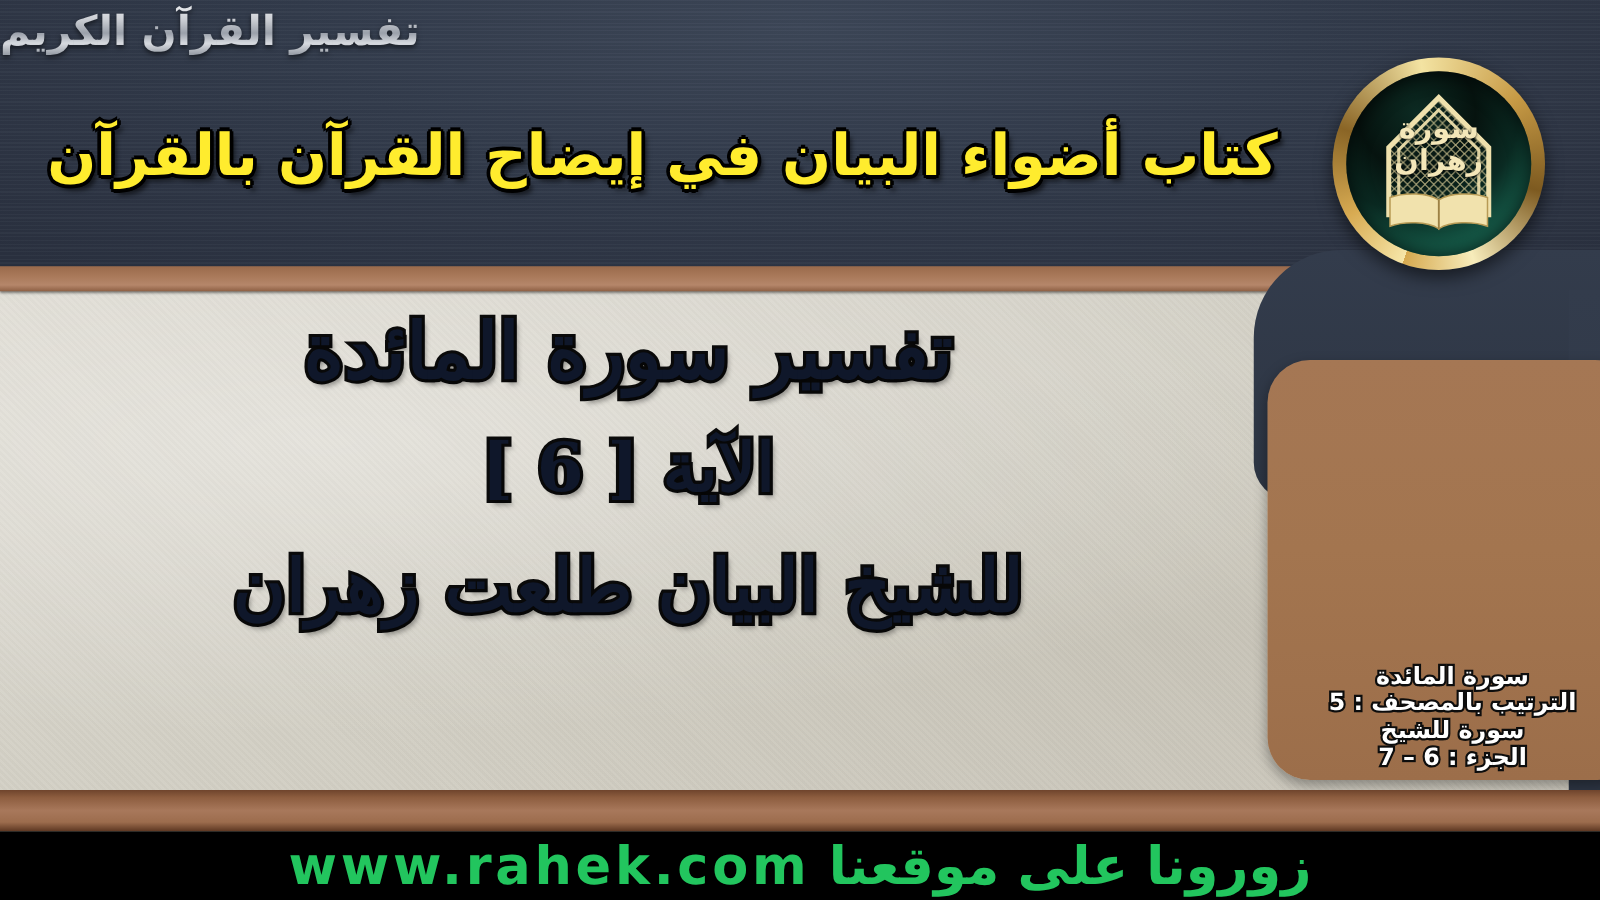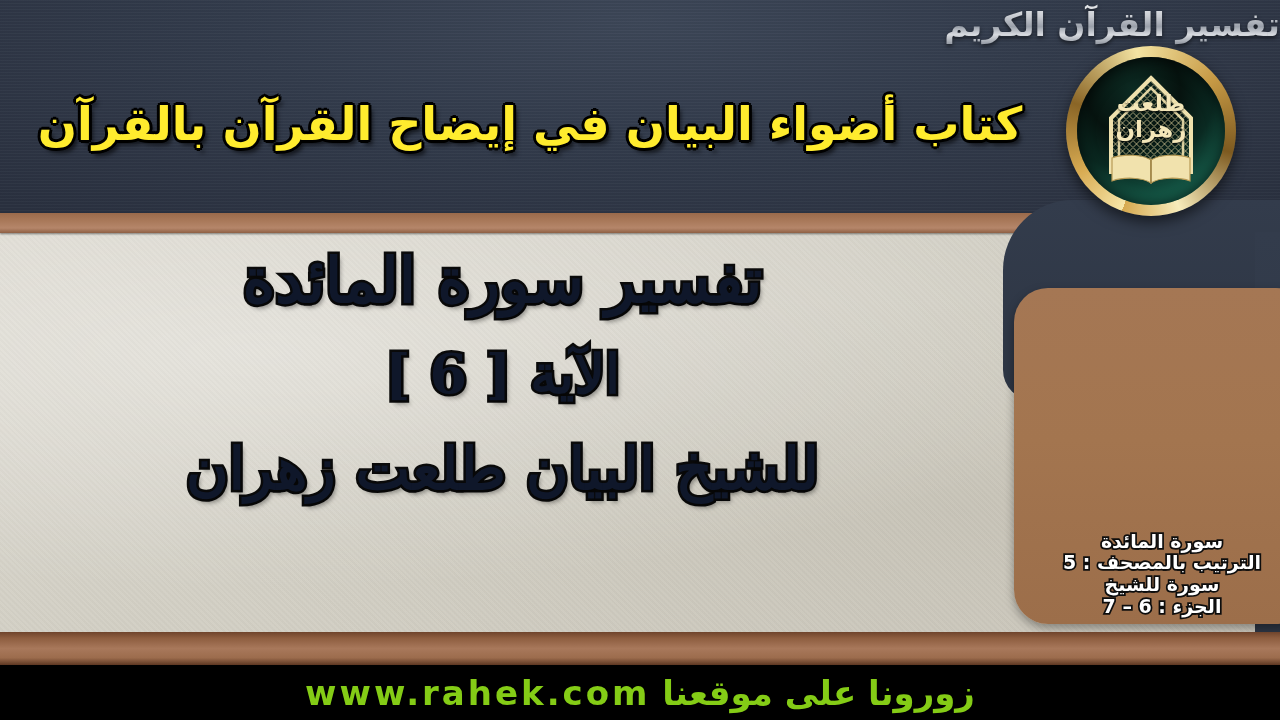--- a/index.html
+++ b/index.html
@@ -48,21 +48,21 @@
   .header::before{
     content:"";
     position:absolute; inset:0;
     background-image: repeating-linear-gradient(0deg, rgba(255,255,255,0.022) 0 1px, rgba(0,0,0,0.03) 1px 3px);
     pointer-events:none;
   }
   .header-title {
     position: absolute;
     left: 0; top: 4px;
     width: 1280px;
-    text-align: right;
+    text-align: left;
     font-size: 33px;
     font-weight: bold;
     letter-spacing: 0px;
     background: linear-gradient(180deg, #e8eaed 0%, #c9ccd2 30%, #9aa0aa 55%, #d8dbe0 75%, #8d939d 100%);
     -webkit-background-clip: text;
     background-clip: text;
     color: transparent;
     -webkit-text-fill-color: transparent;
     text-shadow: none;
     filter: drop-shadow(0 2px 2px rgba(0,0,0,0.55));
@@ -223,22 +223,22 @@
   .footer {
     position: absolute;
     left: 0; top: 665px;
     width: 1280px; height: 55px;
     background: #000000;
     display: flex;
     align-items: center;
     justify-content: center;
   }
   .footer-text {
-    color: #84cc16;
-    font-size: 34px;
+    color: #22c55e;
+    font-size: 42px;
     font-weight: bold;
     letter-spacing: 2px;
     -webkit-text-stroke: 3px #000;
     paint-order: stroke fill;
     text-shadow: 2px 2px 0 rgba(0,0,0,0.9);
     direction: rtl;
     white-space: nowrap;
   }
   .footer-url { letter-spacing: 3px; }
 </style>
@@ -266,21 +266,21 @@
         <defs>
           <pattern id="lattice" width="7" height="7" patternUnits="userSpaceOnUse">
             <path d="M3.5 0 L7 3.5 L3.5 7 L0 3.5 Z" fill="none" stroke="#e7d79f" stroke-width="0.8" opacity="0.85"></path>
           </pattern>
         </defs>
         <path d="M46 4 L86 44 L86 98 L6 98 L6 44 Z" fill="url(#lattice)" stroke="#efe1ad" stroke-width="4"></path>
         <path d="M46 14 L78 46 L78 96 L14 96 L14 46 Z" fill="none" stroke="#efe1ad" stroke-width="2.5" opacity="0.9"></path>
       </svg>
 
       <div class="logo-arabic">
-        <div>طلعت</div>
+        <div>سورة</div>
         <div>زهران</div>
       </div>
 
       <svg class="logo-book" viewBox="0 0 84 34">
         <path d="M42 7 C33 1, 14 1, 3 5 L3 28 C14 24, 33 24, 42 30 Z" fill="#f1e2ad" stroke="#b79a55" stroke-width="1.2"></path>
         <path d="M42 7 C51 1, 70 1, 81 5 L81 28 C70 24, 51 24, 42 30 Z" fill="#f1e2ad" stroke="#b79a55" stroke-width="1.2"></path>
         <path d="M42 7 L42 30" stroke="#9c8145" stroke-width="1.4"></path>
       </svg>
 
     </div>

